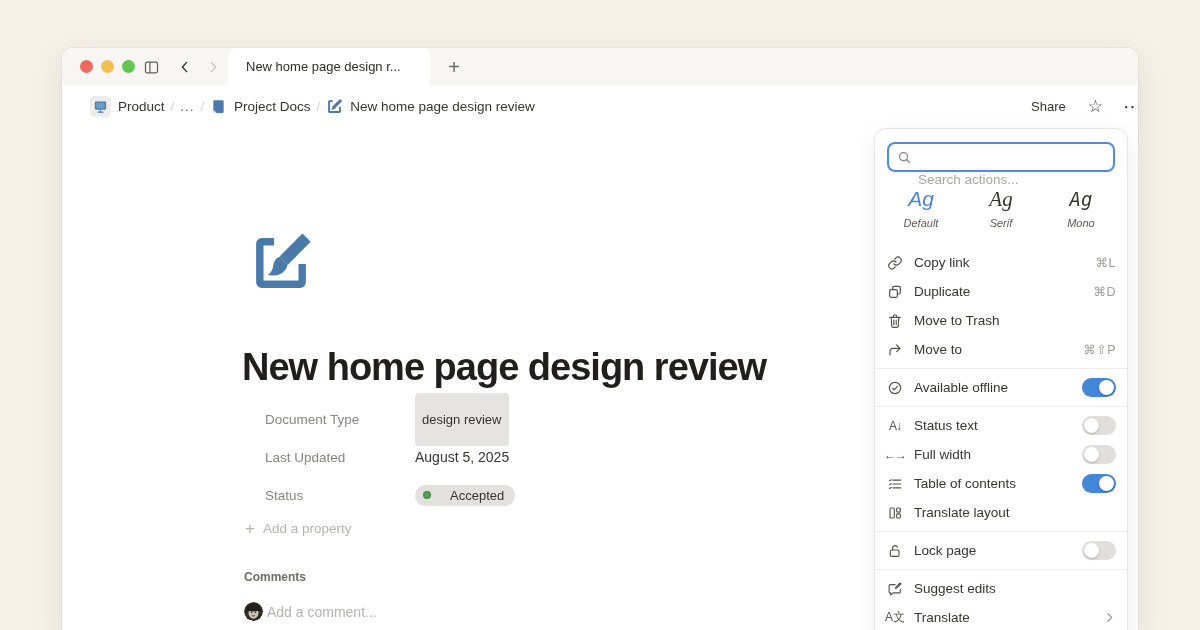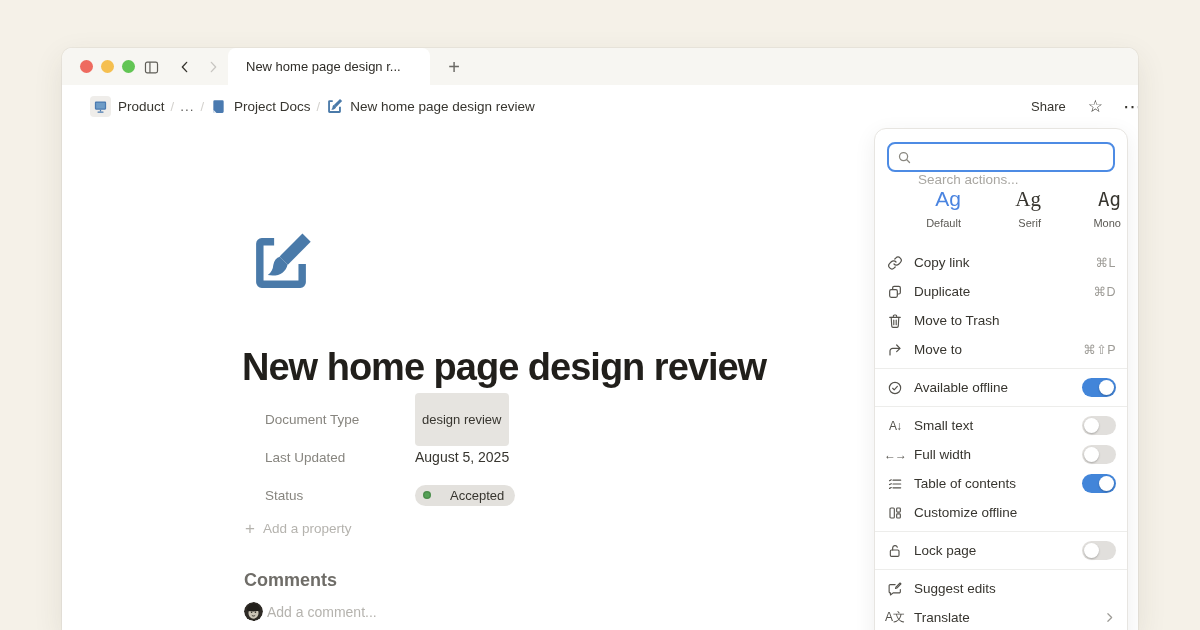--- a/index.html
+++ b/index.html
@@ -47,37 +47,37 @@
   .pval  { font-size:14px; color:#37352f; }
   .tag { background:#e6e4e0; border-radius:4px; padding:19px 7px; font-size:13px; color:#37352f; }
   .pill { background:#e3e1dd; border-radius:999px; padding:3px 11px 3px 8px; font-size:13px; color:#37352f;
     display:inline-flex; align-items:center; gap:19px; }
   .sdot { width:8px; height:8px; border-radius:50%; background:#55a156; box-shadow:inset 0 0 0 1.5px rgba(0,0,0,.12); }
 
   .addprop { position:absolute; left:183px; top:472px; display:flex; align-items:center; gap:8px;
     font-size:13.5px; color:#b5b3ae; }
   .addprop .plus { font-size:17px; line-height:1; }
 
-  .commentshead { position:absolute; left:182px; top:522px; font-size:18px; font-weight:bold; color:#6f6d68; }
+  .commentshead { position:absolute; left:182px; top:522px; font-size:12px; font-weight:bold; color:#6f6d68; }
   .commentrow { position:absolute; left:182px; top:554px; display:flex; align-items:center; gap:4px; }
   .avatar { width:19px; height:19px; border-radius:50%; overflow:hidden; }
   .commentph { font-size:14px; color:#b5b3ae; }
 
   
   .panel { position:absolute; left:812px; top:80px; width:254px; height:540px; background:#fff;
     border:1px solid #e7e5e1; border-radius:12px; box-shadow:0 6px 22px rgba(0,0,0,.07);
     padding-top:13px; }
   .searchbox { margin:0 12px; height:30px; border:2px solid #4d8be4; border-radius:8px;
     display:flex; align-items:center; padding:0 8px; gap:6px; background:#fff; }
   .searchbox input { border:none; outline:none; flex:1; font-size:13.5px; color:#37352f;
     font-family:"Liberation Sans",sans-serif; background:transparent;margin-top:44px; }
   .searchbox input::placeholder { color:#a9a7a2; }
 
   .fontrow { display:flex; margin:14px 6px 10px 6px; height:52px; }
-  .fontopt { width:33.33%; text-align:right; }
+  .fontopt { width:33.33%; text-align:center;font-style:italic; }
   .ag { font-size:21px; color:#37352f; line-height:26px; }
   .ag.blue { color:#4a84e0; }
   .ag.serif { font-family:"Liberation Serif", serif; }
   .ag.mono { font-family:"DejaVu Sans Mono", monospace; font-size:19px; }
   .aglabel { font-size:11px; color:#5b5954; margin-top:5px; }
 
   .mrow { height:29px; display:flex; align-items:center; gap:10px; padding:0 11px; }
   .micon { width:18px; display:flex; align-items:center; justify-content:center; flex:none; }
   .tgicon { font-size:12px; color:#54524c; white-space:nowrap; letter-spacing:-1px; }
   .mlabel { flex:1; font-size:13.5px; color:#37352f; }
@@ -306,21 +306,21 @@
               <span class="knob"></span>
             </span>
         </div>
 
         <div class="mdiv"></div>
 
         <div class="mrow">
           <span class="micon">
               <span class="tgicon">A↓</span>
             </span>
-          <span class="mlabel">Small text</span>
+          <span class="mlabel">Status text</span>
           <span class="tg">
               <span class="knob"></span>
             </span>
         </div>
 
         <div class="mrow">
           <span class="micon">
               <span class="tgicon">←→</span>
             </span>
           <span class="mlabel">Full width</span>
@@ -343,21 +343,21 @@
         </div>
 
         <div class="mrow">
           <span class="micon">
             <svg width="16" height="16" viewBox="0 0 24 24" fill="none" stroke="#54524c" stroke-width="1.7" stroke-linejoin="round">
               <rect x="4.5" y="4.5" width="6.5" height="15" rx="1.6"></rect>
               <rect x="14.5" y="4.5" width="5.5" height="6.2" rx="1.3"></rect>
               <rect x="14.5" y="13.3" width="5.5" height="6.2" rx="1.3"></rect>
             </svg>
           </span>
-          <span class="mlabel">Customize offline</span>
+          <span class="mlabel">Translate layout</span>
         </div>
 
         <div class="mdiv"></div>
 
         <div class="mrow">
           <span class="micon">
             <svg width="16" height="16" viewBox="0 0 24 24" fill="none" stroke="#54524c" stroke-width="1.7" stroke-linecap="round" stroke-linejoin="round">
               <rect x="5" y="10.5" width="13" height="9.5" rx="1.8"></rect>
               <path d="M8.5 10.5V7.3a3.6 3.6 0 0 1 7-.9"></path>
             </svg>

